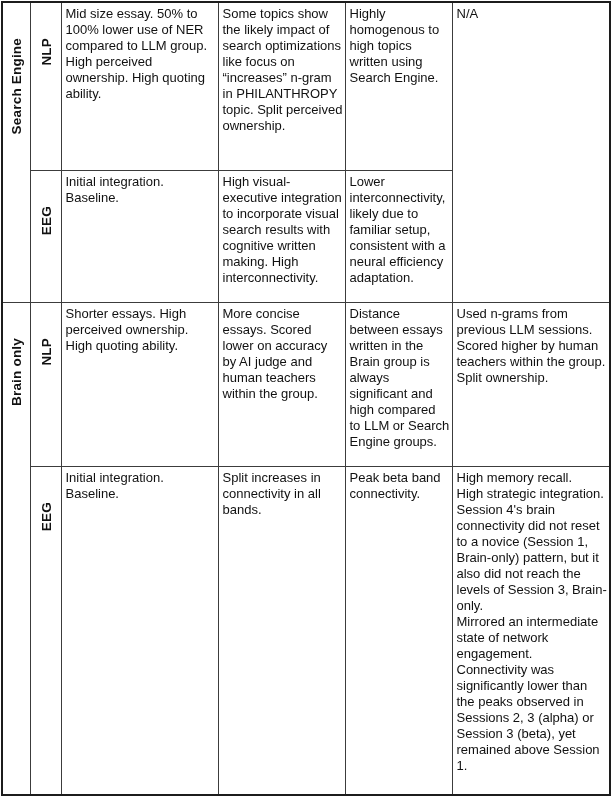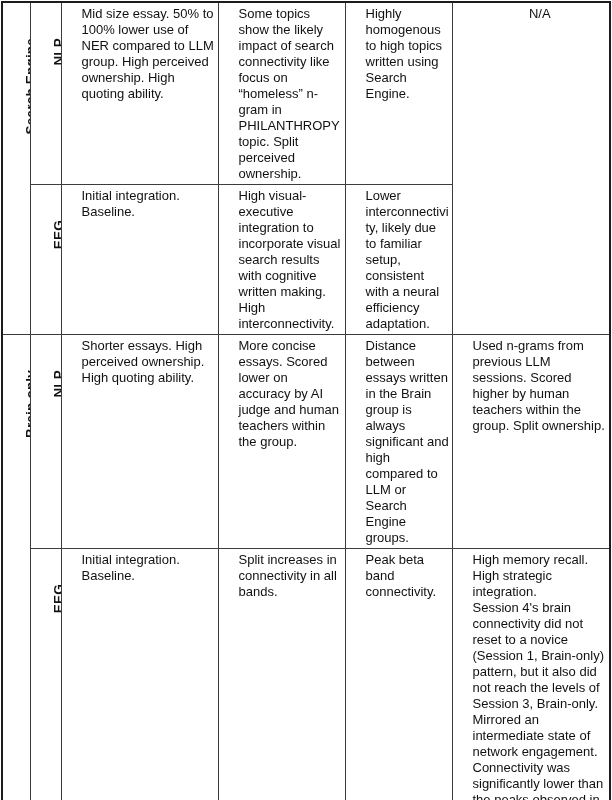--- a/index.html
+++ b/index.html
@@ -24,21 +24,21 @@
     height: 794px;
     border-collapse: collapse;
     table-layout: fixed;
     border: 2px solid #1c1c1c;
   }
   table.results td {
     border: 1px solid #3c3c3c;
     font-size: 13px;
     line-height: 16px;
     vertical-align: top;
-    padding: 3px 2px 2px 20px;
+    padding: 3px 2px 2px 4px;
     overflow: hidden;
     white-space: pre-wrap;
     word-wrap: break-word;
   }
   td.grp, td.sub {
     vertical-align: middle;
     text-align: center;
     padding: 0;
     white-space: normal;
   }
@@ -46,21 +46,20 @@
     display: inline-block;
     writing-mode: vertical-rl;
     transform: rotate(180deg);
     font-weight: bold;
     font-size: 13.5px;
     letter-spacing: 0.2px;
     white-space: nowrap;
   }
   td.na-cell {
     vertical-align: middle;
-    text-align: center;
     white-space: normal;
   }
   tr.r1 { height: 168px; }
   tr.r2 { height: 132px; }
   tr.r3 { height: 164px; }
   tr.r4 { height: 329px; }
 </style>
 </head>
 <body>
 
@@ -76,21 +75,21 @@
     </colgroup>
     <tbody>
       <tr class="r1">
         <td class="grp" rowspan="2">
           <span class="vert">Search Engine</span>
         </td>
         <td class="sub">
           <span class="vert">NLP</span>
         </td>
         <td>Mid size essay. 50% to 100% lower use of NER compared to LLM group. High perceived ownership. High quoting ability.</td>
-        <td>Some topics show the likely impact of search connectivity like focus on “homeless” n-gram in PHILANTHROPY topic. Split perceived ownership.</td>
+        <td>Some topics show the likely impact of search optimizations like focus on “increases” n-gram in PHILANTHROPY topic. Split perceived ownership.</td>
         <td>Highly homogenous to high topics written using Search Engine.</td>
         <td class="na-cell" rowspan="2">N/A</td>
       </tr>
       <tr class="r2">
         <td class="sub">
           <span class="vert">EEG</span>
         </td>
         <td>Initial integration. Baseline.</td>
         <td>High visual-executive integration to incorporate visual search results with cognitive written making. High interconnectivity.</td>
         <td>Lower interconnectivity, likely due to familiar setup, consistent with a neural efficiency adaptation.</td>

